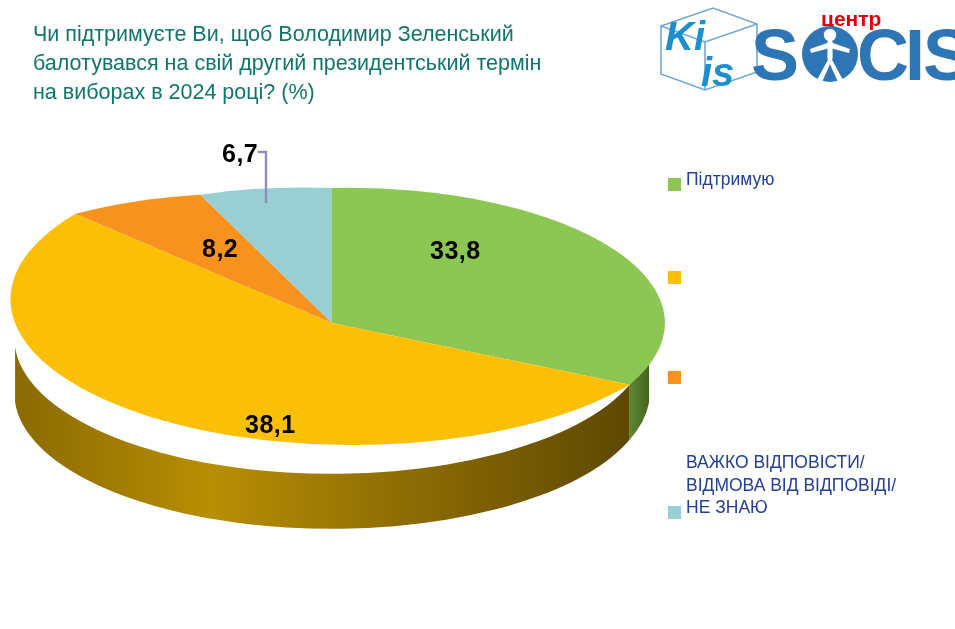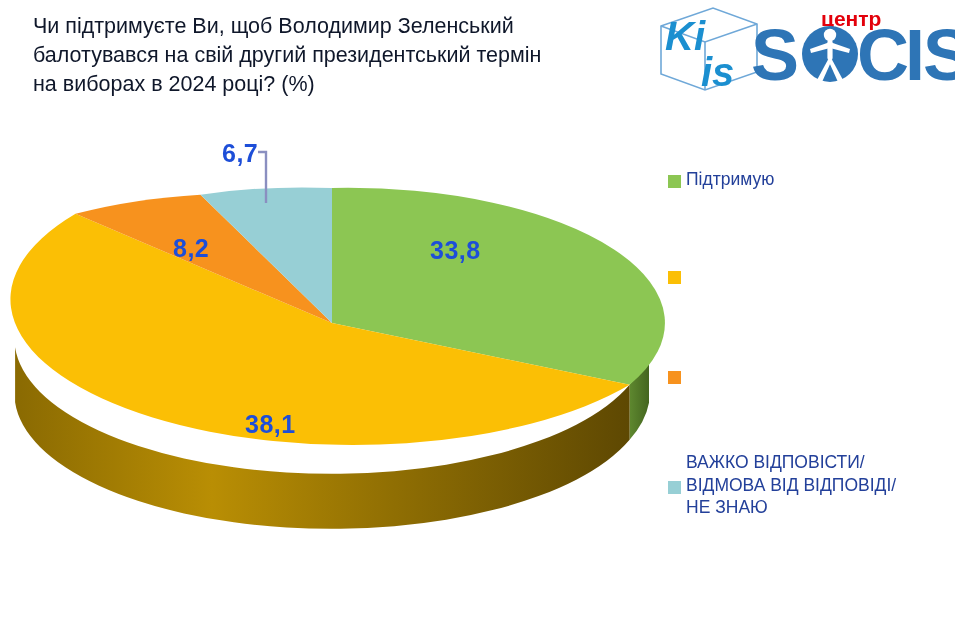--- a/index.html
+++ b/index.html
@@ -56,43 +56,43 @@
     position: absolute;
     left: 0px;
     top: 128px;
     width: 670px;
     height: 440px;
   }
 
   
   .pie-label {
     position: absolute;
-    color: #1d4ed8;
+    color: #000000;
     font-weight: bold;
     font-family: "Liberation Sans", sans-serif;
     font-size: 25px;
     letter-spacing: 0.5px;
     white-space: nowrap;
   }
   #label-support   { left: 430px; top: 236px; }
   #label-nosupport { left: 245px; top: 410px; }
-  #label-toolong   { left: 173px; top: 234px; }
+  #label-toolong   { left: 202px; top: 234px; }
   #label-hard      { left: 222px; top: 139px; }
 
   
   #legend {
     position: absolute;
     left: 668px;
     top: 168px;
     width: 282px;
   }
   .legend-item {
     position: absolute;
     display: flex;
-    align-items: center;
+    align-items: flex-end;
     width: 275px;
   }
   .legend-swatch {
     width: 13px;
     height: 13px;
     flex: 0 0 13px;
     margin-top: 5px;
     margin-right: 5px;
   }
   .legend-label {
@@ -103,21 +103,21 @@
     white-space: pre-line;
   }
   #legend-item-0 { top: 0px; }
   #legend-item-1 { top: 98px; }
   #legend-item-2 { top: 198px; }
   #legend-item-3 { top: 283px; }
 </style>
 </head>
 <body>
 
-<div id="chart-title" style="color: #0f172a;">Чи підтримуєте Ви, щоб Володимир Зеленський
+<div id="chart-title" style="color: #0f766e; margin-top: 8px;">Чи підтримуєте Ви, щоб Володимир Зеленський
 балотувався на свій другий президентський термін
 на виборах в 2024 році? (%)</div>
 
 <div id="logo-block">
 
   <svg id="kiis-logo" viewBox="0 0 108 88">
 
     <g stroke="#6FA8D8" stroke-width="1.6" fill="none">
       <polygon points="6,22 58,4 102,20 102,68 50,86 6,70"></polygon>
       <polyline points="6,22 50,38 102,20"></polyline>

